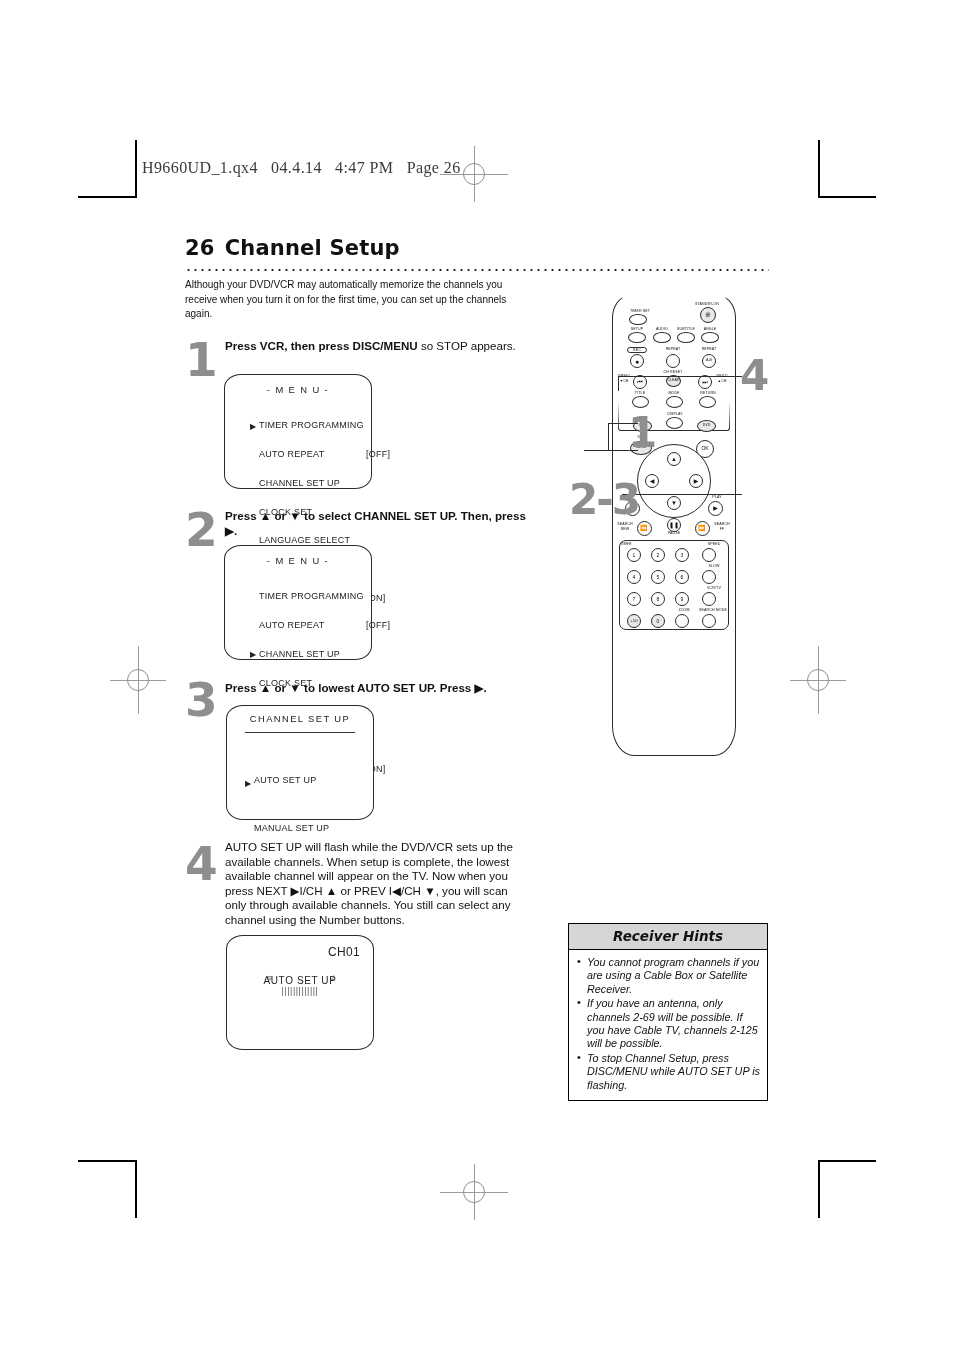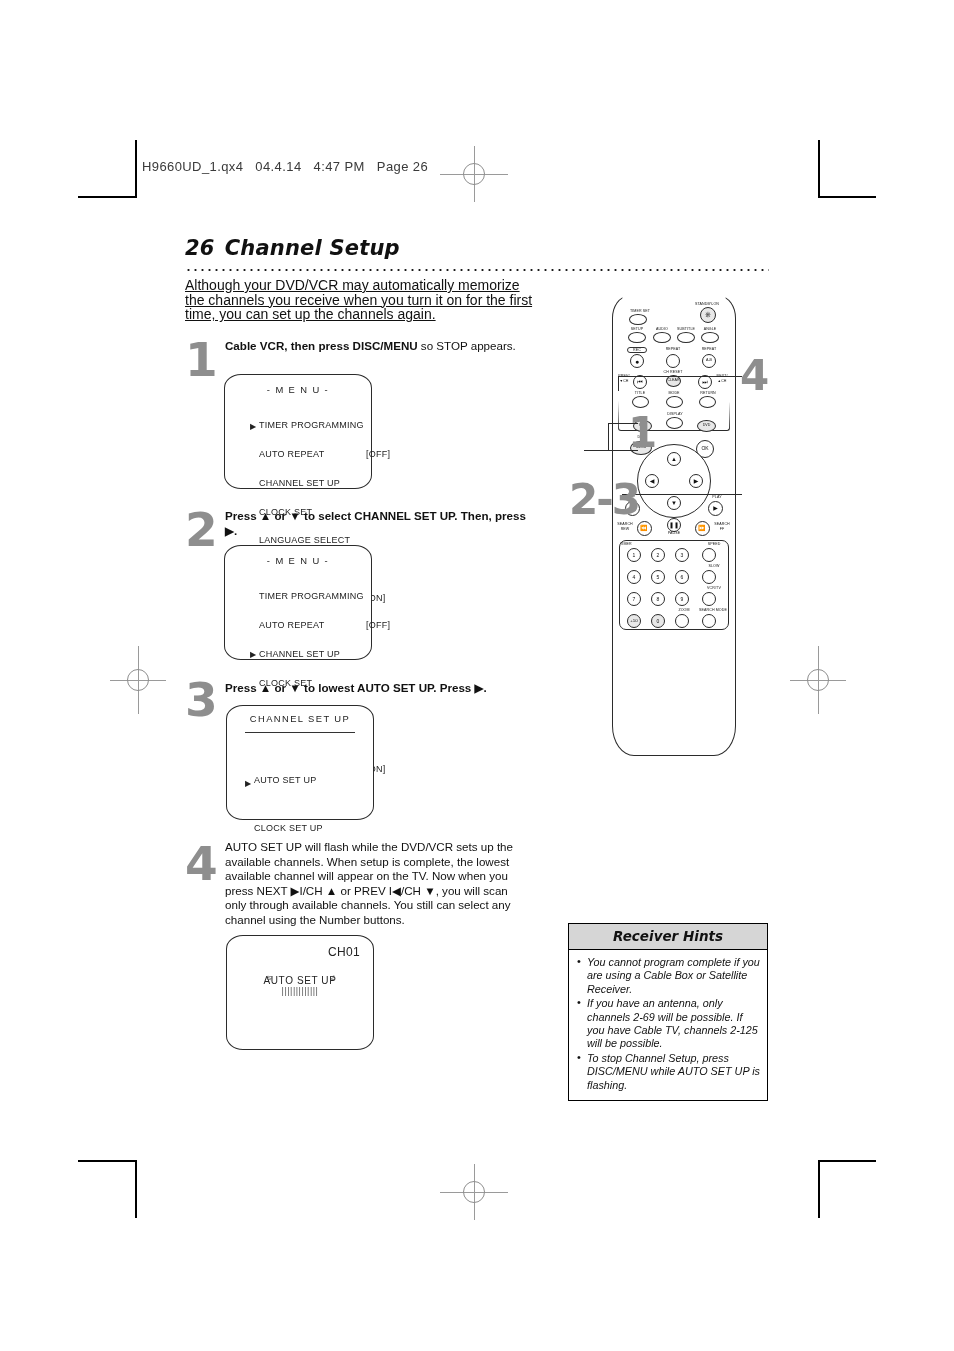--- a/index.html
+++ b/index.html
@@ -8,33 +8,33 @@
 
   
   .crop { position:absolute; background:#000; }
   .reg { position:absolute; }
   .reg .v { position:absolute; left:50%; top:0; width:1px; height:100%; background:#9a9a9a; }
   .reg .h { position:absolute; top:50%; left:0; height:1px; width:100%; background:#9a9a9a; }
   .reg .c { position:absolute; left:50%; top:50%; width:22px; height:22px; margin-left:-11px; margin-top:-11px;
             border:1px solid #8e8e8e; border-radius:50%; }
 
   
-  .slug { position:absolute; left:142px; top:159px; font-family:Liberation Sans, sans-serif;
-          font-size:13px; letter-spacing:.4px; color:#3a3a3a; white-space:pre; }
+  .slug { position:absolute; left:142px; top:159px; font-family:Liberation Serif, serif;
+          font-size:16px; letter-spacing:.4px; color:#3a3a3a; white-space:pre; }
 
   
   .page-head { position:absolute; left:185px; top:236px; width:600px;
-               font-family:"DejaVu Sans", sans-serif; font-style:italic; font-weight:bold;
+               font-family:"DejaVu Sans", sans-serif; font-weight:bold;
                font-size:21px; letter-spacing:.2px; color:#111; }
   .page-head .num { margin-right:10px; }
   .dotrule { position:absolute; left:185px; top:268px; width:584px; height:4px;
              background-image:radial-gradient(circle, #1a1a1a 1px, transparent 1.2px);
              background-size:7px 4px; background-repeat:repeat-x; }
 
-  .intro { position:absolute; left:185px; top:278px; width:350px; font-size:14px; line-height:14.6px; color:#111;text-decoration:underline; }
+  .intro { position:absolute; left:185px; top:278px; width:350px; font-size:10px; line-height:14.6px; color:#111; }
 
   
   .stepnum { position:absolute; font-family:"DejaVu Sans", sans-serif; font-weight:bold;
              font-size:47px; color:#8e8e8e; line-height:1; letter-spacing:-1px; }
   .steptext { position:absolute; font-size:11.6px; line-height:14.6px; color:#111; }
   .steptext b { font-weight:bold; }
 
   
   .screen { position:absolute; border:1.3px solid #2b2b2b; border-radius:17px/14px; background:#fff; }
   .scr-title { text-align:center; font-size:9.4px; letter-spacing:1.4px; color:#222; }
@@ -122,21 +122,21 @@
 <div class="slug">H9660UD_1.qx4   04.4.14   4:47 PM   Page 26</div>
 
 <div class="page-head">
   <span class="num">26</span><span>Channel Setup</span>
 </div>
 <div class="dotrule"></div>
 <div class="intro">Although your DVD/VCR may automatically memorize the channels you receive when you turn it on for the first time, you can set up the channels again.</div>
 
 <div class="stepnum" style="left:185px; top:336px;">1</div>
 <div class="steptext" style="left:225px; top:339px; width:300px;">
-  <b>Cable VCR, then press DISC/MENU </b><span>so STOP appears.</span>
+  <b>Press VCR, then press DISC/MENU </b><span>so STOP appears.</span>
 </div>
 
 <div class="screen" style="left:224px; top:374px; width:148px; height:115px;">
   <div class="scr-title" style="margin-top:9px;">- M E N U -</div>
   <div class="menu-list" style="left:34px; top:27px;">
     <div class="menu-row"><span class="cur">▶</span><span>TIMER PROGRAMMING</span><span class="val"></span></div>
     <div class="menu-row"><span>AUTO REPEAT</span><span class="val">[OFF]</span></div>
     <div class="menu-row"><span>CHANNEL SET UP</span><span class="val"></span></div>
     <div class="menu-row"><span>CLOCK SET</span><span class="val"></span></div>
     <div class="menu-row"><span>LANGUAGE SELECT</span><span class="val"></span></div>
@@ -168,41 +168,41 @@
 <div class="stepnum" style="left:185px; top:676px;">3</div>
 <div class="steptext" style="left:225px; top:681px; width:320px; font-weight:bold;">
   <span>Press ▲ or ▼ to lowest AUTO SET UP. Press ▶.</span>
 </div>
 
 <div class="screen" style="left:226px; top:705px; width:148px; height:115px;">
   <div class="scr-title" style="margin-top:7px;">CHANNEL SET UP</div>
   <div class="underline-title"></div>
   <div class="menu-list" style="left:27px; top:34px; line-height:16px;">
     <div class="menu-row" style="height:16px;"><span class="cur" style="top:3.5px;">▶</span><span>AUTO SET UP</span></div>
-    <div class="menu-row" style="height:16px;"><span>CLOCK SET UP</span></div>
+    <div class="menu-row" style="height:16px;"><span>MANUAL SET UP</span></div>
   </div>
 </div>
 
 <div class="stepnum" style="left:185px; top:840px;">4</div>
 <div class="steptext" style="left:225px; top:840px; width:305px;">
   <span>AUTO SET UP will flash while the DVD/VCR sets up the available channels. When setup is complete, the lowest available channel will appear on the TV. Now when you press NEXT ▶I/CH ▲ or PREV I◀/CH ▼, you will scan only through available channels. You still can select any channel using the Number buttons.</span>
 </div>
 
 <div class="screen" style="left:226px; top:935px; width:148px; height:115px;">
   <div class="chlabel">CH01</div>
   <div class="flashtxt" style="top:39px;">AUTO SET UP</div>
   <div class="flashbars" style="top:50px;">|||||||||||||</div>
   <div class="spark" style="left:40px; top:37px; transform:rotate(14deg);">≡</div>
   <div class="spark" style="left:103px; top:37px; transform:rotate(-14deg);">≡</div>
 </div>
 
 <div class="hints">
   <div class="hints-head">Receiver Hints</div>
   <div class="hints-body">
-    <div class="hint"><span class="bul">•</span><span>You cannot program complete if you are using a Cable Box or Satellite Receiver.</span></div>
+    <div class="hint"><span class="bul">•</span><span>You cannot program channels if you are using a Cable Box or Satellite Receiver.</span></div>
     <div class="hint"><span class="bul">•</span><span>If you have an antenna, only channels 2-69 will be possible. If you have Cable TV, channels 2-125 will be possible.</span></div>
     <div class="hint"><span class="bul">•</span><span>To stop Channel Setup, press DISC/MENU while AUTO SET UP is flashing.</span></div>
   </div>
 </div>
 
 <div id="remote">
   <div class="rbody"></div>
   <div class="rtop">
       <div class="rtop-shape"></div>
     </div>

